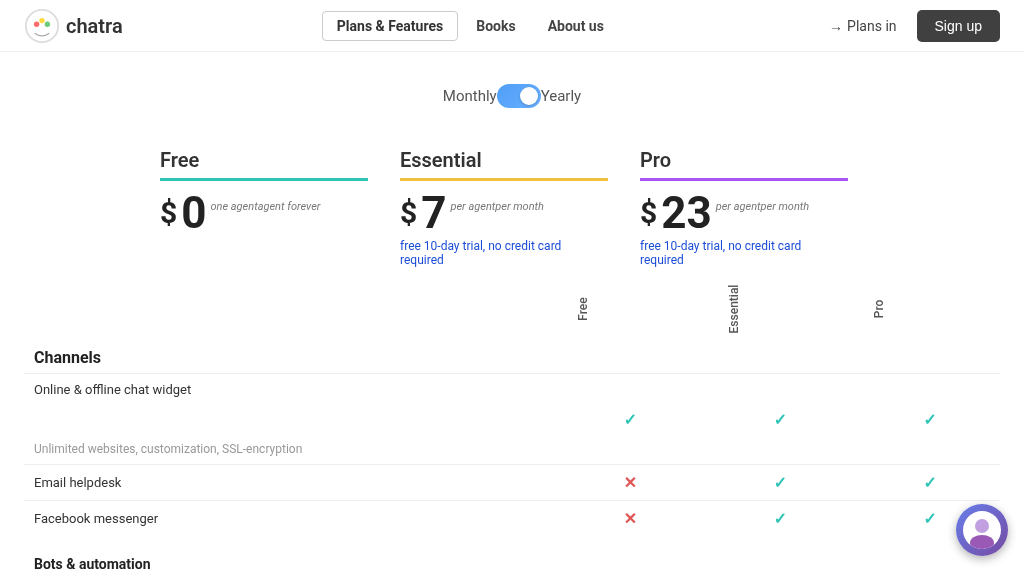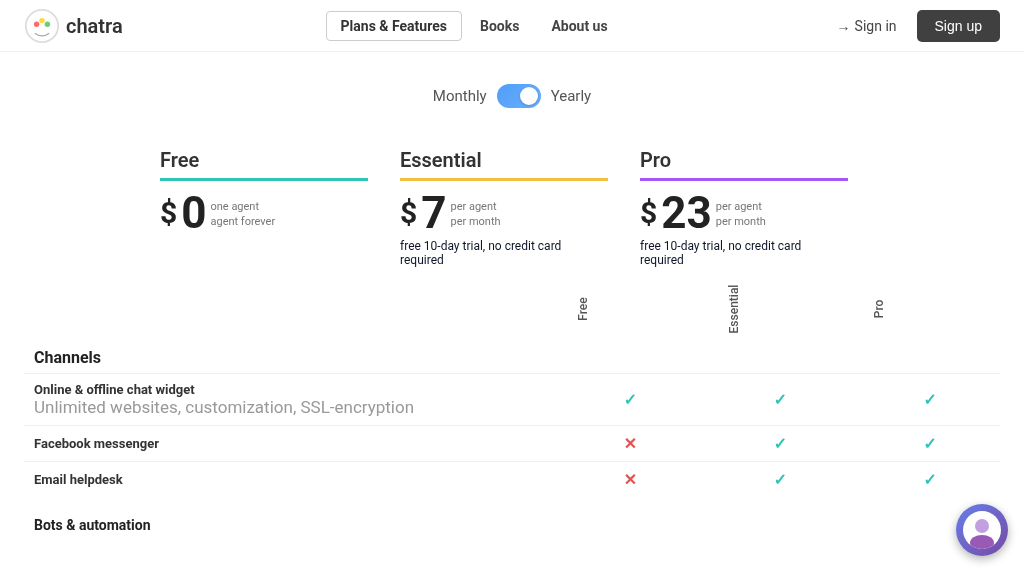--- a/index.html
+++ b/index.html
@@ -85,21 +85,20 @@
     .hero h1 {
       font-size: 40px;
       font-weight: 700;
       color: #222;
       margin-bottom: 12px;
     }
     .toggle-row {
       display: flex;
       align-items: center;
       justify-content: center;
-      gap: 10px;
       font-size: 15px;
       color: #555;
     }
     .toggle-switch {
       width: 44px;
       height: 24px;
       background: linear-gradient(135deg, #4f9ef8, #6ab0ff);
       border-radius: 12px;
       position: relative;
       cursor: pointer;
@@ -150,30 +149,31 @@
       margin-top: 4px;
     }
     .price-number {
       font-size: 44px;
       font-weight: 700;
       color: #222;
       line-height: 1;
     }
     .price-meta {
       display: flex;
-      flex-direction: column;
+      flex-direction: row;
       justify-content: center;
       font-size: 11px;
       color: #777;
       line-height: 1.4;
       margin-top: 8px;
+      font-style: italic;
     }
     .price-sub {
       font-size: 12px;
-      color: #0f172a;
+      color: #1d4ed8;
       margin-top: 2px;
     }
 
     
     .feature-section {
       padding: 0 24px;
     }
     .feature-table {
       width: 100%;
       border-collapse: collapse;
@@ -209,25 +209,25 @@
       font-size: 14px;
       color: #222;
     }
     .feature-row td {
       border-top: 1px solid #eee;
       vertical-align: middle;
     }
     .feature-name {
       font-size: 13px;
       color: #333;
-      font-weight: bold;
     }
     .feature-sub {
-      font-size: 17px;
+      font-size: 12px;
       color: #999;
+      margin-top: 45px;
     }
     .check-yes {
       color: #2ec4b6;
       font-size: 16px;
       font-weight: bold;
     }
     .check-no {
       color: #e05555;
       font-size: 16px;
       font-weight: bold;
@@ -274,21 +274,21 @@
 
   <div class="nav-links">
     <a class="nav-link active">Plans &amp; Features</a>
     <a class="nav-link">Books</a>
     <a class="nav-link">About us</a>
   </div>
 
   <div class="nav-actions">
     <div class="btn-signin">
       <span style="font-size:14px;">→</span>
-      <span>Sign in</span>
+      <span>Plans in</span>
     </div>
     <button class="btn-signup">Sign up</button>
   </div>
 </nav>
 
 <div class="hero">
   <div class="toggle-row">
     <span>Monthly</span>
     <div class="toggle-switch"></div>
     <span>Yearly</span>
@@ -359,29 +359,29 @@
           <td>
             <div class="feature-name">Online &amp; offline chat widget</div>
             <div class="feature-sub">Unlimited websites, customization, SSL-encryption</div>
           </td>
           <td class="col-check"><span class="check-yes">✓</span></td>
           <td class="col-check"><span class="check-yes">✓</span></td>
           <td class="col-check"><span class="check-yes">✓</span></td>
         </tr>
         <tr class="feature-row">
           <td>
-            <div class="feature-name">Facebook messenger</div>
+            <div class="feature-name">Email helpdesk</div>
           </td>
           <td class="col-check"><span class="check-no">✕</span></td>
           <td class="col-check"><span class="check-yes">✓</span></td>
           <td class="col-check"><span class="check-yes">✓</span></td>
         </tr>
         <tr class="feature-row">
           <td>
-            <div class="feature-name">Email helpdesk</div>
+            <div class="feature-name">Facebook messenger</div>
           </td>
           <td class="col-check"><span class="check-no">✕</span></td>
           <td class="col-check"><span class="check-yes">✓</span></td>
           <td class="col-check"><span class="check-yes">✓</span></td>
         </tr>
         <tr class="section-header">
           <td colspan="4" style="font-weight:700;font-size:14px;">Bots &amp; automation</td>
         </tr>
       </tbody>
   </table>

